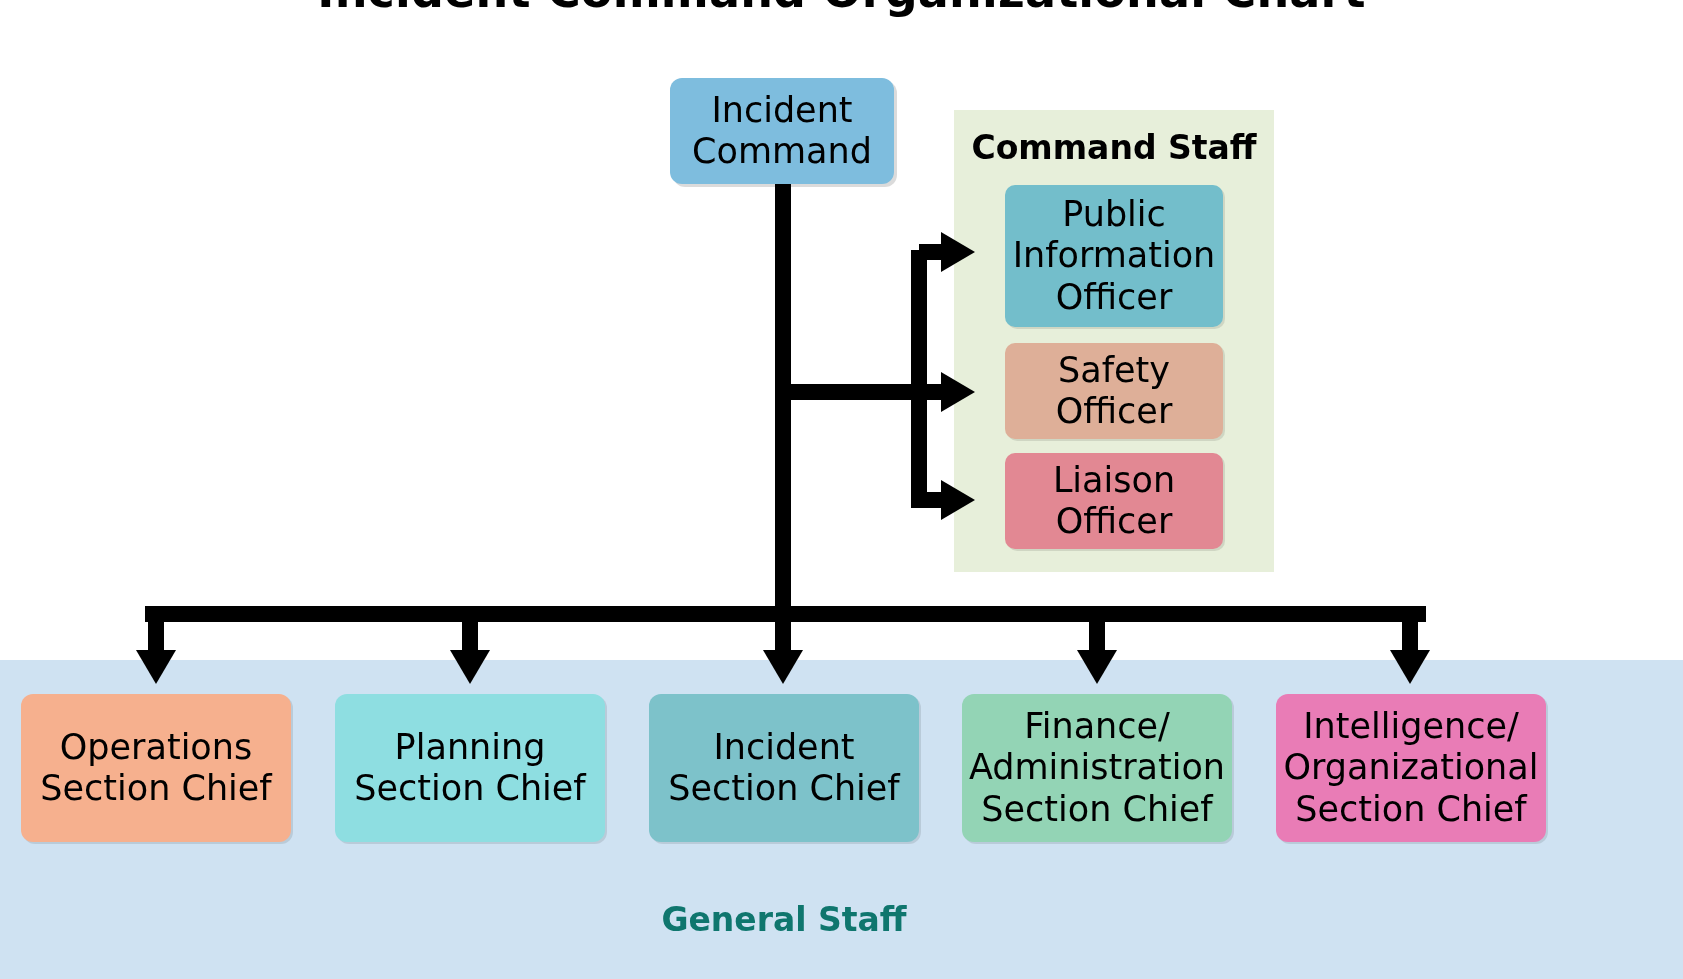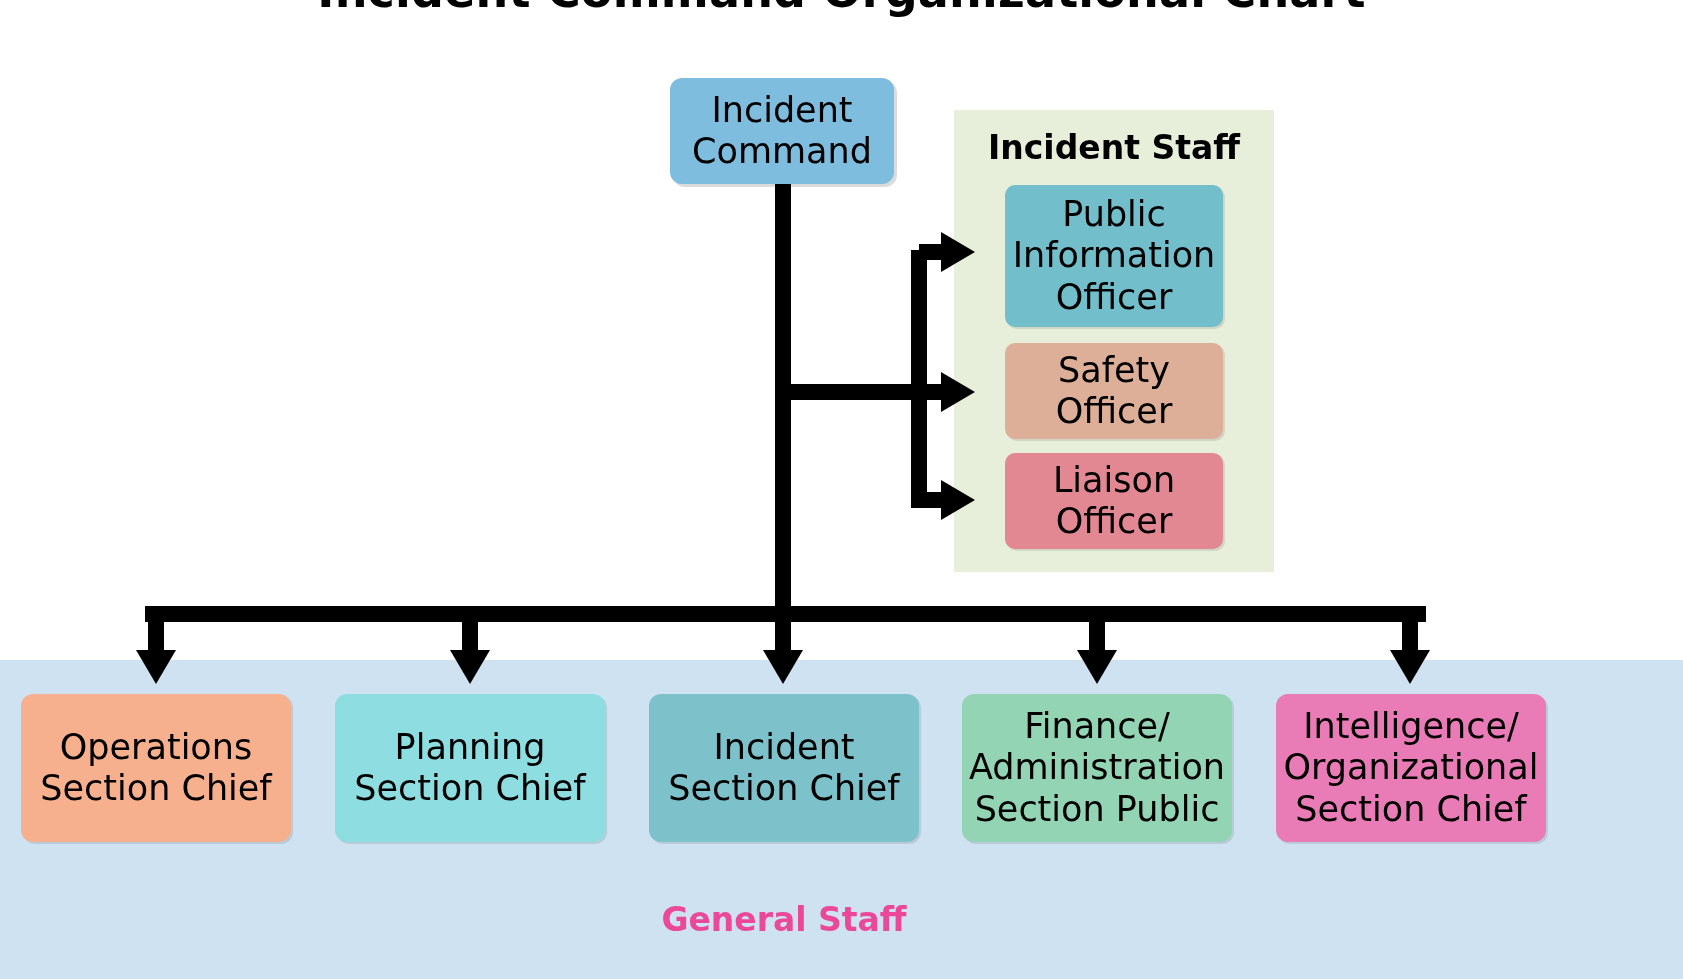--- a/index.html
+++ b/index.html
@@ -117,21 +117,21 @@
     z-index: 1;
   }
   #general-staff-label {
     position: absolute;
     left: 0;
     top: 900px;
     width: 1568px;
     text-align: center;
     font-size: 33px;
     font-weight: bold;
-    color: #ec4899;
+    color: #0f766e;
     z-index: 5;
   }
   .section-chief {
     top: 694px;
     height: 148px;
     width: 270px;
     border-radius: 12px;
     box-shadow: 2px 2px 0 rgba(0,0,0,0.10);
   }
   #operations-section-chief  { left: 21px;   background: #F6B08E; }
@@ -237,21 +237,21 @@
 </head>
 <body>
 
 <div id="canvas">
 
   <div id="chart-title">Incident Command Organizational Chart</div>
 
   <div id="general-staff-band"></div>
 
   <div id="command-staff-panel"></div>
-  <div id="command-staff-title">Incident Staff</div>
+  <div id="command-staff-title">Command Staff</div>
 
   <div class="line" id="trunk-vertical"></div>
   <div class="line" id="command-branch-horizontal"></div>
   <div class="line" id="command-riser-vertical"></div>
   <div class="line" id="distribution-bar"></div>
 
   <div class="cs-stem" id="cs-stem-pio"></div>
   <div class="arrow-head-right cs-head" id="cs-head-pio"></div>
   <div class="cs-stem" id="cs-stem-safety"></div>
   <div class="arrow-head-right cs-head" id="cs-head-safety"></div>
@@ -286,21 +286,21 @@
   <div class="node officer" id="liaison-officer">
     <span>Liaison Officer</span>
   </div>
   <div class="node section-chief" id="planning-section-chief">
     <span>Planning Section Chief</span>
   </div>
   <div class="node section-chief" id="logistics-section-chief">
     <span>Incident Section Chief</span>
   </div>
   <div class="node section-chief" id="finance-admin-section-chief">
-    <span>Finance/ Administration Section Public</span>
+    <span>Finance/ Administration Section Chief</span>
   </div>
   <div class="node section-chief" id="intelligence-section-chief">
     <span>Intelligence/ Organizational Section Chief</span>
   </div>
 
   <div id="general-staff-label">General Staff</div>
 
 </div>
 
 </body></html>

